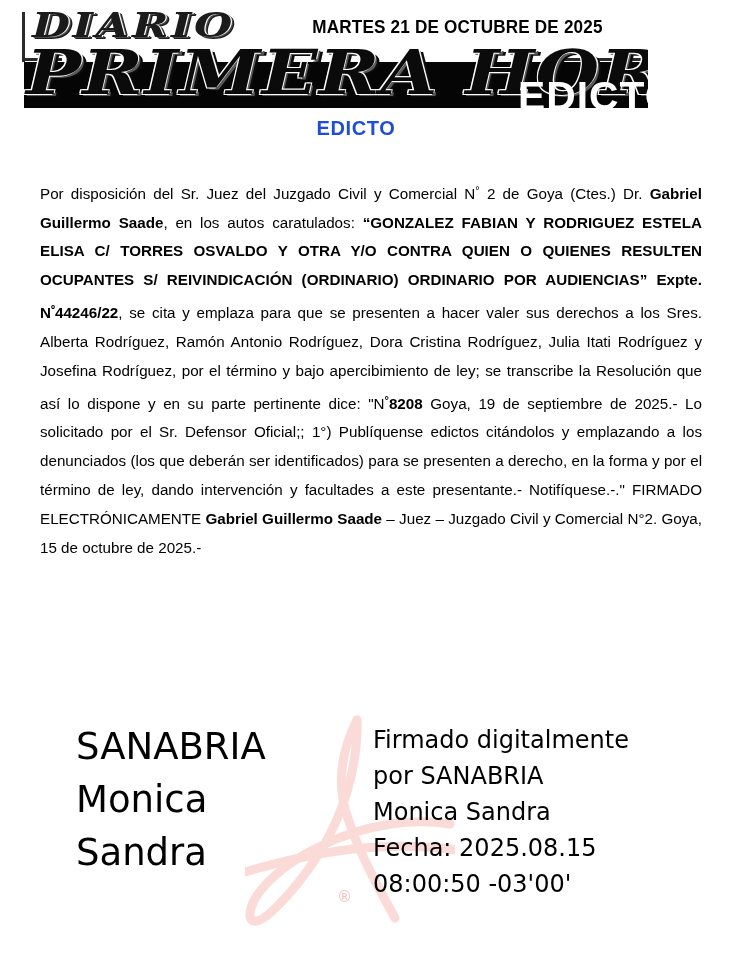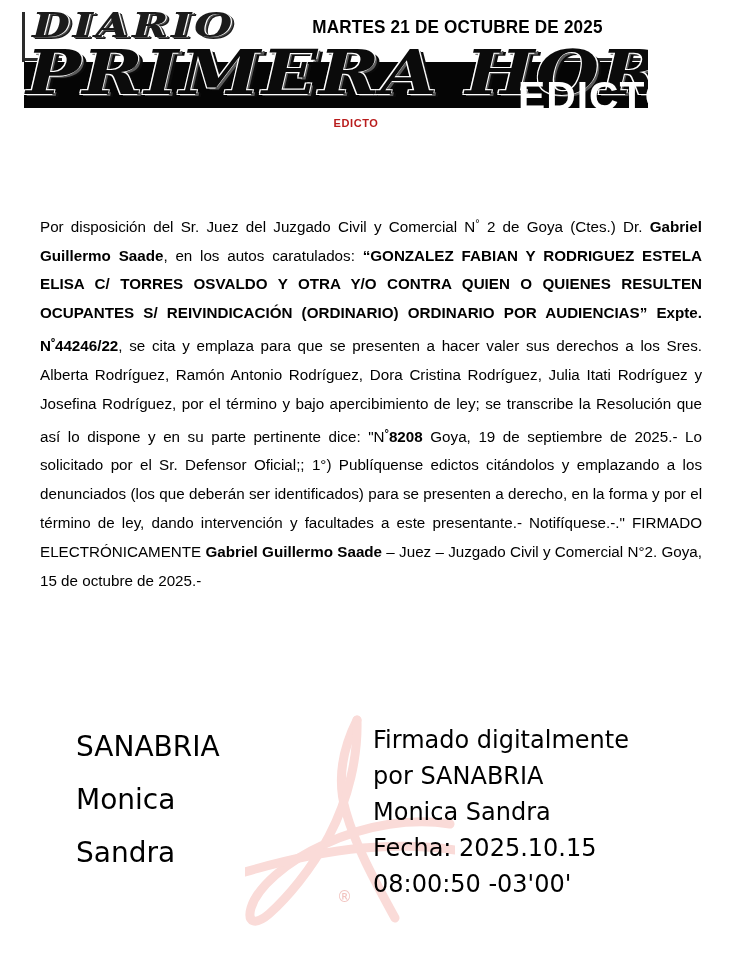--- a/index.html
+++ b/index.html
@@ -149,38 +149,37 @@
 
   
   .edicto-heading {
     position: absolute;
     left: 0;
     top: 117px;
     width: 712px;
     text-align: center;
     font-family: "Liberation Sans", sans-serif;
     font-weight: 700;
-    font-size: 11px;
+    font-size: 20px;
     letter-spacing: 0.6px;
-    color: #b91c1c;
+    color: #1d4ed8;
   }
 
   
   .body-copy {
     position: absolute;
     left: 40px;
     top: 176px;
     width: 662px;
     font-family: "Liberation Sans", sans-serif;
     font-size: 15.2px;
     line-height: 28.9px;
     text-align: justify;
     text-justify: inter-word;
     color: #000000;
-    margin-top: 33px;
   }
   .body-copy b { font-weight: 700; }
   .body-copy .sup { font-size: 0.72em; vertical-align: 0.42em; }
 
   
   .signature {
     position: absolute;
     left: 40px;
     top: 706px;
     width: 662px;
@@ -193,21 +192,21 @@
     width: 210px;
     height: 222px;
     pointer-events: none;
   }
   .sig-name {
     position: absolute;
     left: 36px;
     top: 14px;
     width: 260px;
     font-family: "DejaVu Sans", sans-serif;
-    font-size: 28px;
+    font-size: 37px;
     line-height: 53px;
     font-weight: 400;
     color: #000000;
     white-space: pre-line;
   }
   .sig-details {
     position: absolute;
     left: 333px;
     top: 16px;
     width: 330px;
@@ -257,15 +256,15 @@
     <text x="92" y="190" font-family="DejaVu Sans, sans-serif" font-size="15" fill="#f2c4c0">®</text>
   </svg>
 
   <div class="sig-name">SANABRIA
 Monica
 Sandra</div>
 
   <div class="sig-details">Firmado digitalmente
 por SANABRIA
 Monica Sandra
-Fecha: 2025.10.15
+Fecha: 2025.08.15
 08:00:50 -03'00'</div>
 </div>
 
 </body></html>

